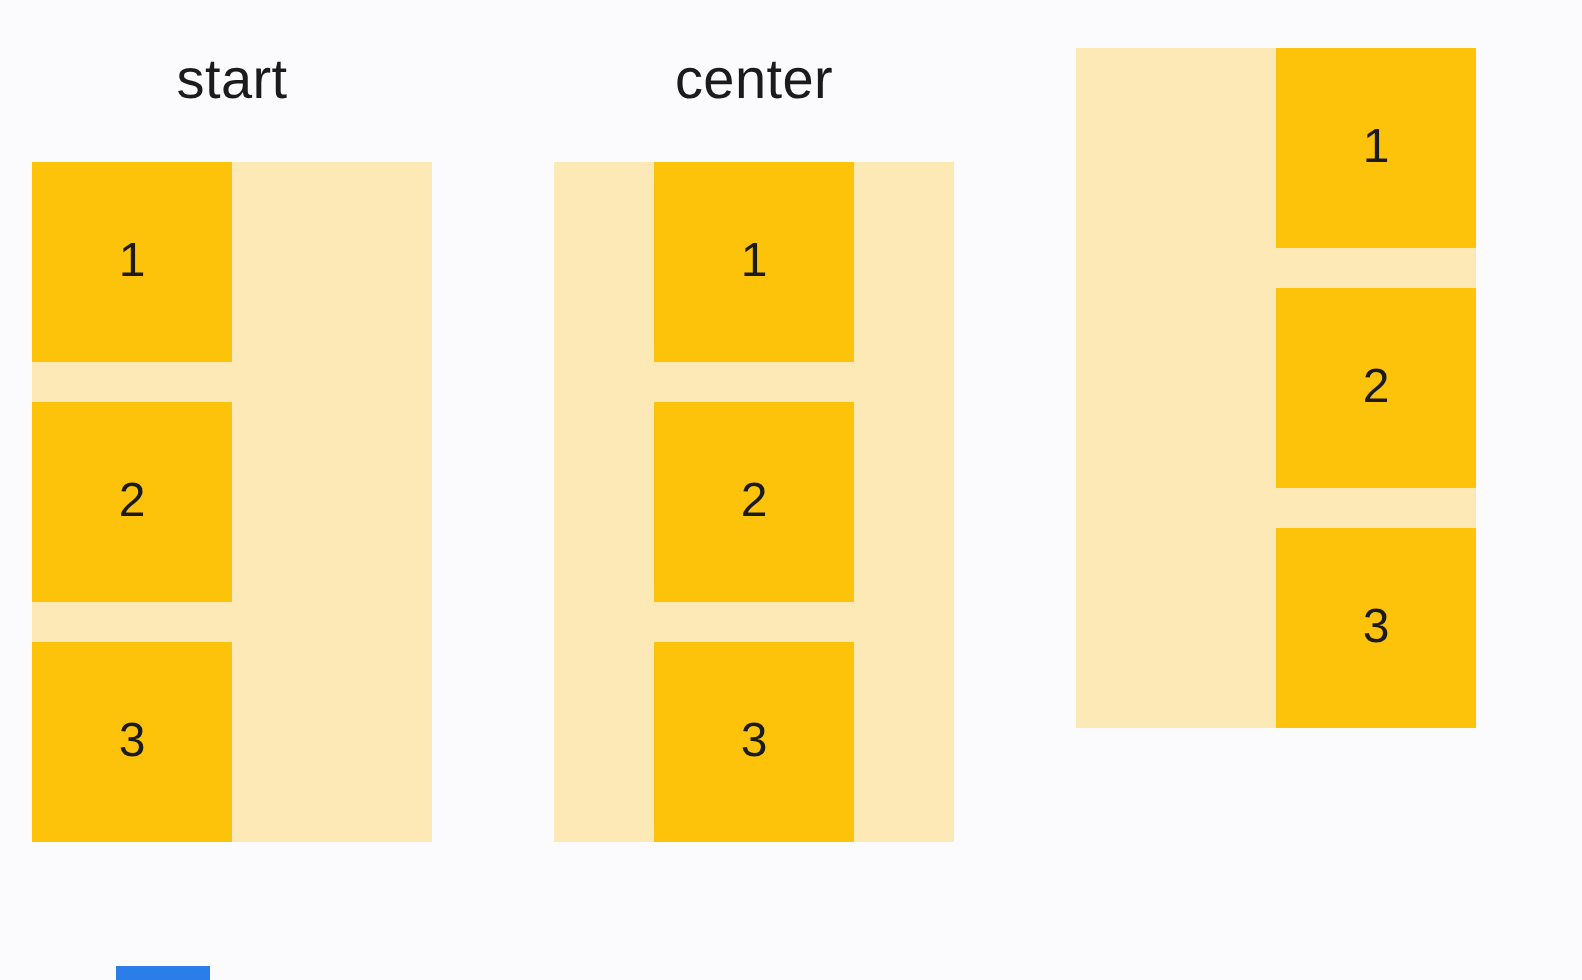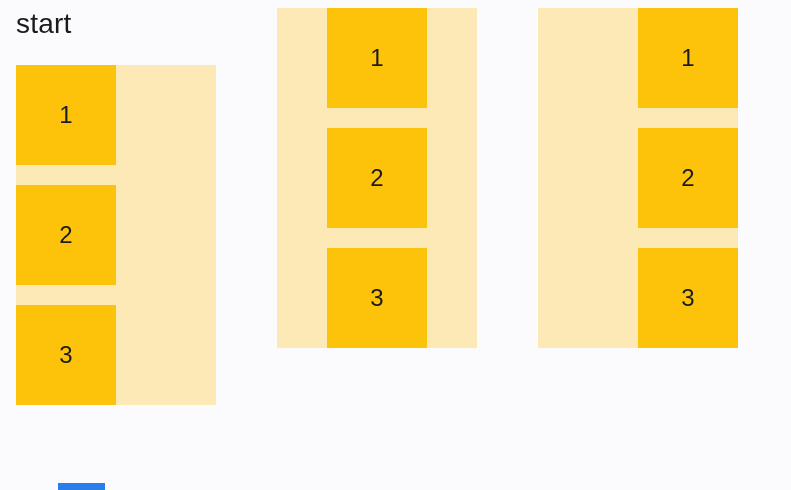--- a/index.html
+++ b/index.html
@@ -9,21 +9,22 @@
     width: 791px;
     height: 490px;
     background: #FBFBFE;
     font-family: "Liberation Sans", sans-serif;
     position: relative;
     overflow: hidden;
   }
   .demo {
     display: flex;
     gap: 61px;
-    padding: 8px 0 0 16px;
+    padding: 24px 0 0 16px;
+    text-align: center;
   }
   .col {
     display: block;
   }
   .label {
     margin: 0 0 25px 0;
     font-size: 28px;
     font-weight: 400;
     line-height: 32px;
     color: #1B1B1B;
@@ -67,20 +68,21 @@
   <section class="col">
     <h2 class="label">start</h2>
     <div class="container align-start">
       <div class="item">1</div>
       <div class="item">2</div>
       <div class="item">3</div>
     </div>
   </section>
 
   <section class="col">
+    <h2 class="label">center</h2>
     <div class="container align-center">
       <div class="item">1</div>
       <div class="item">2</div>
       <div class="item">3</div>
     </div>
   </section>
 
   <section class="col">
     <div class="container align-end">
       <div class="item">1</div>

